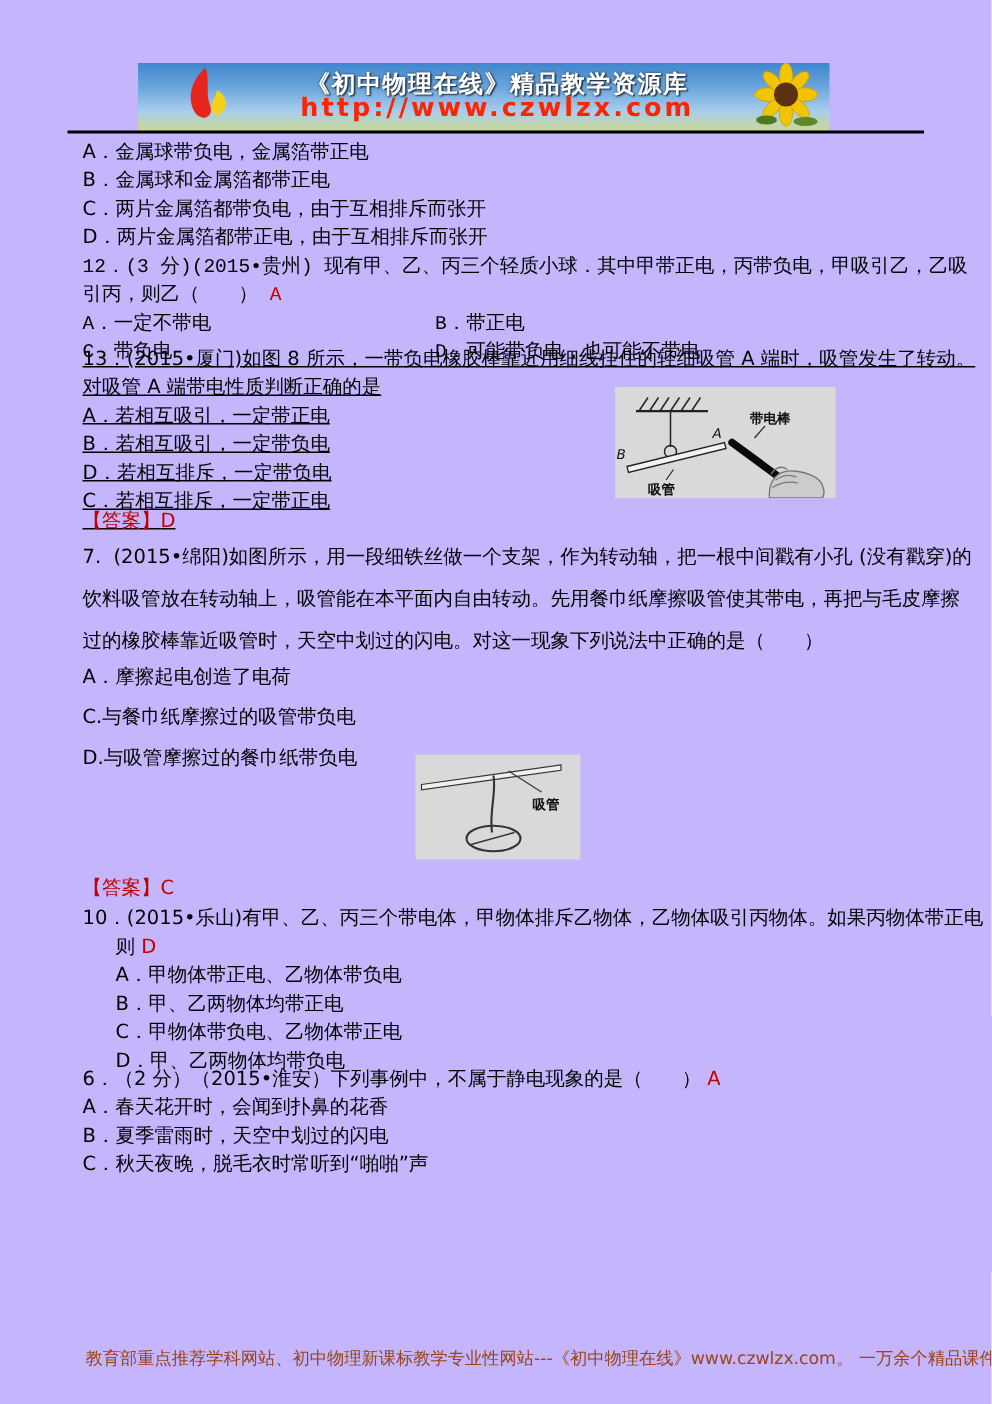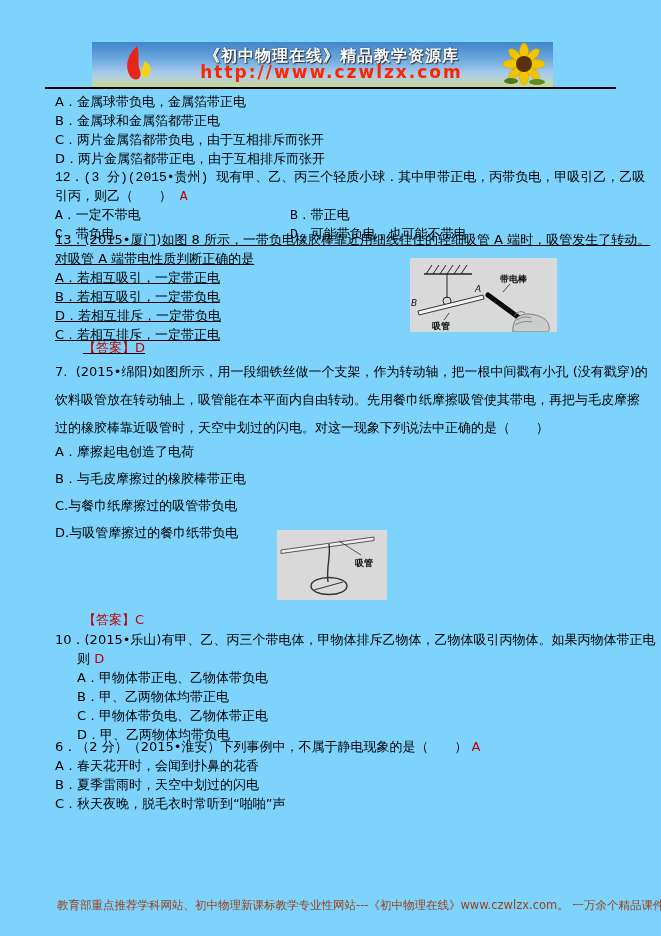--- a/index.html
+++ b/index.html
@@ -1,17 +1,17 @@
 <!DOCTYPE html>
 <html><head>
 <meta charset="utf-8">
 <style>
   html,body{margin:0;padding:0;background:#fff;}
   .page{
-    position:relative;width:661px;height:936px;background:#7dd3fc;overflow:hidden;
+    position:relative;width:661px;height:936px;background:#c4b5fd;overflow:hidden;
     font-family:"DejaVu Sans",sans-serif;font-size:13px;color:#000;
   }
   
   .banner{
     position:absolute;left:92px;top:42px;width:461px;height:46px;
     background:linear-gradient(180deg,#3f86cd 0%,#6aa6dd 35%,#a9cdec 70%,#cdd98f 100%);
     display:flex;align-items:center;overflow:hidden;
   }
   .banner-logo{margin-left:28px;flex:0 0 auto;}
   .banner-center{flex:1;text-align:center;line-height:1.05;}
@@ -21,21 +21,21 @@
   }
   .banner-url{color:#ff2400;font-weight:bold;font-size:17px;letter-spacing:2px;text-decoration:none;display:inline-block;}
   .banner-flower{margin-right:6px;flex:0 0 auto;}
   .divider{position:absolute;left:45px;top:87px;width:571px;height:2px;background:#000;}
   
   .content{position:absolute;left:55px;top:92px;width:575px;}
   .line{line-height:19px;white-space:pre;}
   .red{color:#c00000;}
   .opt-row .col1{display:inline-block;width:235px;}
   .q13-block .line{line-height:19px;}
-  .ans-line{line-height:19px;white-space:pre;color:#c00000;margin-left:28px;}
+  .ans-line{line-height:19px;white-space:pre;color:#c00000;}
   .q7-stem .line{line-height:28px;}
   .q7-opts .line{line-height:27px;}
   .indent{padding-left:22px;}
   
   .fig1{
     position:absolute;left:410px;top:258px;width:147px;height:74px;
     background:#d9d9d9;
   }
   .fig2{
     width:110px;height:70px;background:#d9d9d9;margin-left:222px;margin-top:-16px;
@@ -117,21 +117,20 @@
     </div>
 
     <div>
       <div class="q7-stem">
         <div class="line">7.  (2015•绵阳)如图所示，用一段细铁丝做一个支架，作为转动轴，把一根中间戳有小孔 (没有戳穿)的</div>
         <div class="line">饮料吸管放在转动轴上，吸管能在本平面内自由转动。先用餐巾纸摩擦吸管使其带电，再把与毛皮摩擦</div>
         <div class="line">过的橡胶棒靠近吸管时，天空中划过的闪电。对这一现象下列说法中正确的是（　　）</div>
       </div>
       <div class="q7-opts">
         <div class="line">A．摩擦起电创造了电荷</div>
-        <div class="line">B．与毛皮摩擦过的橡胶棒带正电</div>
         <div class="line">C.与餐巾纸摩擦过的吸管带负电</div>
         <div class="line">D.与吸管摩擦过的餐巾纸带负电</div>
       </div>
 
       <div class="fig2">
         <svg width="110" height="70" viewBox="0 0 110 70">
           <polygon points="4,20 97,7 97,10.5 4,23.5" fill="#efefef" stroke="#333" stroke-width="0.8"></polygon>
           <path d="M52,14 C54,26 49,38 51,52" fill="none" stroke="#333" stroke-width="1.4"></path>
           <ellipse cx="52" cy="56" rx="18" ry="8.5" fill="none" stroke="#333" stroke-width="1.4"></ellipse>
           <line x1="37" y1="60" x2="66" y2="52" stroke="#333" stroke-width="1"></line>

